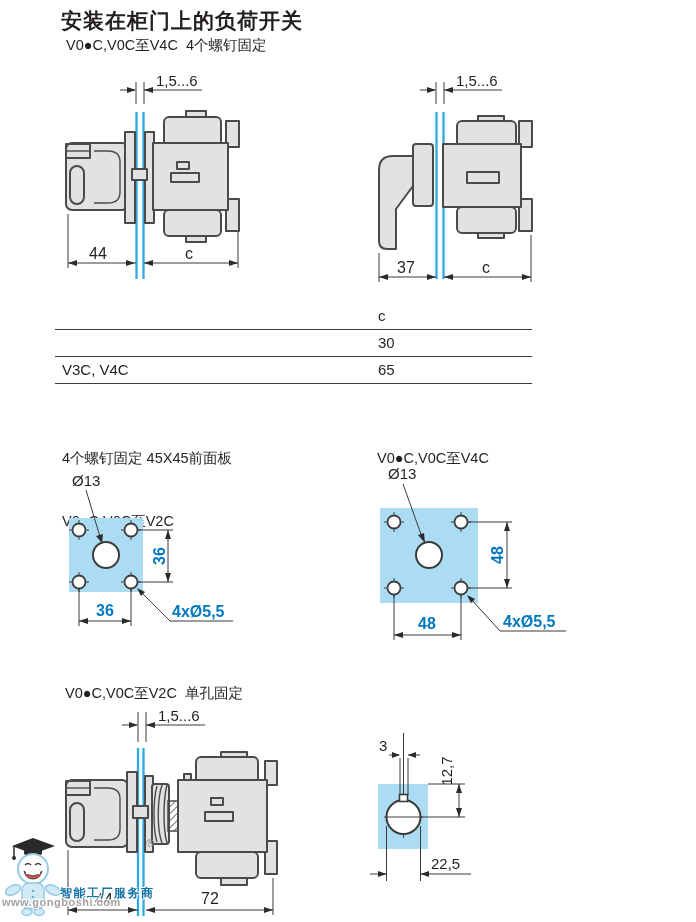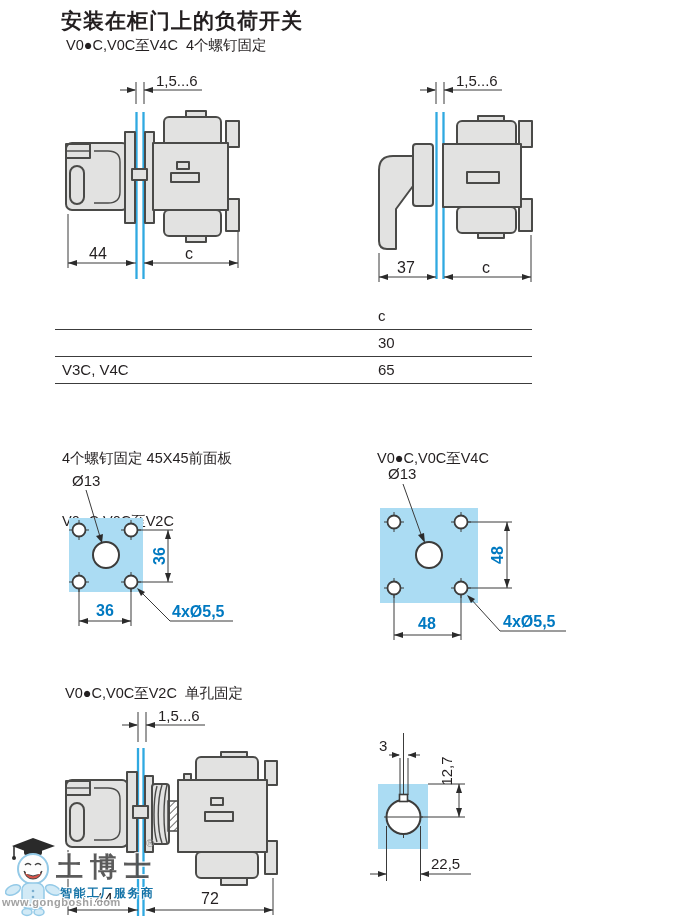--- a/index.html
+++ b/index.html
@@ -375,17 +375,16 @@
     <path d="M22,38 q9,10 18,0 q-2,8 -9,8 q-7,0 -9,-8 Z" fill="#d9473c" stroke="#333" stroke-width="1"></path>
     <line x1="24" y1="40" x2="38" y2="40" stroke="#fff" stroke-width="2"></line>
     <ellipse cx="11" cy="57" rx="8" ry="4.5" fill="#cfe9f6" stroke="#8cc6e6" stroke-width="1.5" transform="rotate(-25 11 57)"></ellipse>
     <ellipse cx="51" cy="57" rx="8" ry="4.5" fill="#cfe9f6" stroke="#8cc6e6" stroke-width="1.5" transform="rotate(25 51 57)"></ellipse>
     <rect x="20" y="50" width="22" height="26" rx="7" fill="#cfe9f6" stroke="#8cc6e6" stroke-width="1.5"></rect>
     <circle cx="31" cy="58" r="1.3" fill="#6fa8cc"></circle>
     <circle cx="31" cy="64" r="1.3" fill="#6fa8cc"></circle>
     <ellipse cx="25" cy="79" rx="5" ry="3.5" fill="#cfe9f6" stroke="#8cc6e6" stroke-width="1.5"></ellipse>
     <ellipse cx="37" cy="79" rx="5" ry="3.5" fill="#cfe9f6" stroke="#8cc6e6" stroke-width="1.5"></ellipse>
   </svg>
-  <div class="abs wm-brand" style="position: absolute; left: 56px; top: 18px;">土博士</div>
   <div class="abs wm-reg" style="position: absolute; left: 146px; top: 6px;">®</div>
   <div class="abs wm-tagline" style="position: absolute; left: 60px; top: 54px;">智能工厂服务商</div>
   <div class="abs wm-url" style="position: absolute; left: 2px; top: 65px;">www.gongboshi.com</div>
 </div>
 
 </body></html>

